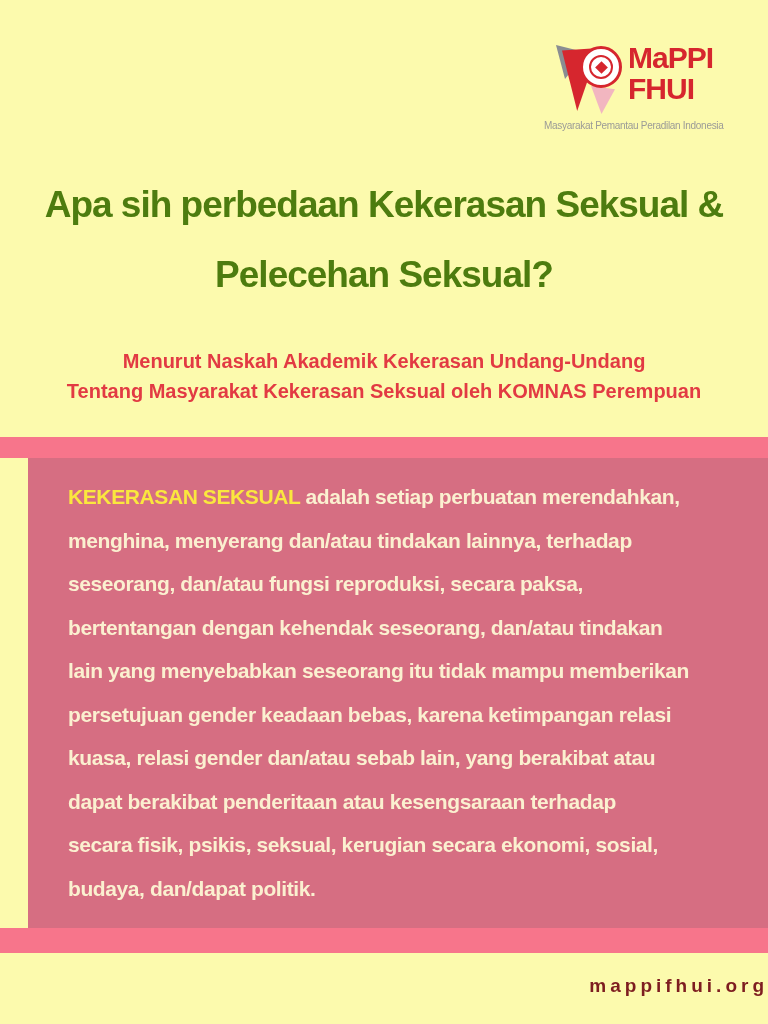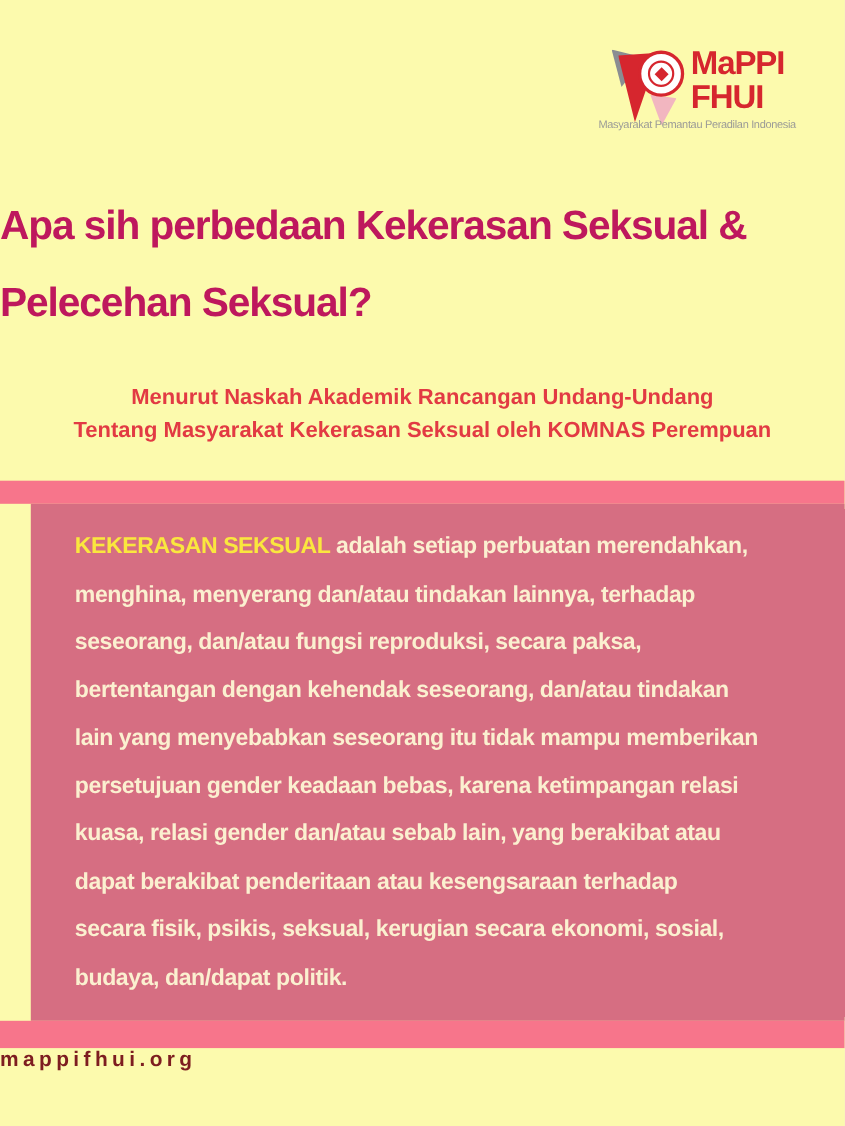--- a/index.html
+++ b/index.html
@@ -26,35 +26,35 @@
     -webkit-clip-path:polygon(0 4%,92% 0,38% 100%);clip-path:polygon(0 4%,92% 0,38% 100%);}
   .logo .tri-pink{position:absolute;left:37px;top:46px;width:26px;height:28px;background:#f2b6c0;
     -webkit-clip-path:polygon(8% 0,100% 12%,48% 100%);clip-path:polygon(8% 0,100% 12%,48% 100%);}
   .logo .emblem{position:absolute;left:28px;top:6px;width:42px;height:42px;border-radius:50%;
     background:#fff;border:3px solid #d6262e;display:flex;align-items:center;justify-content:center;}
   .logo .emblem-inner{width:24px;height:24px;border:2px solid #d6262e;border-radius:50%;
     display:flex;align-items:center;justify-content:center;}
   .logo .emblem-core{width:9px;height:9px;background:#d6262e;transform:rotate(45deg);}
   .logo .logo-name{position:absolute;left:76px;top:2px;color:#d6262e;font-weight:bold;
     font-size:30px;line-height:31px;letter-spacing:-1px;white-space:nowrap;}
-  .logo .tagline{position:absolute;left:-8px;top:68px;width:190px;color:#9b9b97;
+  .logo .tagline{position:absolute;left:-8px;top:80px;width:190px;color:#9b9b97;
     font-size:10px;letter-spacing:-0.3px;white-space:nowrap;}
   
-  .title{position:absolute;left:0;top:170px;width:768px;text-align:left;color:#be185d;
+  .title{position:absolute;left:0;top:170px;width:768px;text-align:center;color:#4d7c0f;
     font-weight:bold;font-size:37px;line-height:70px;letter-spacing:-1px;}
   .title div{white-space:nowrap;}
   .subtitle{position:absolute;left:0;top:346px;width:768px;text-align:center;color:#e23a43;
     font-weight:bold;font-size:20px;line-height:30px;}
   .subtitle div{white-space:nowrap;}
   
   .rose-panel .line{color:#fbf0d0;font-weight:bold;font-size:21px;letter-spacing:-0.4px;
     white-space:nowrap;}
   .rose-panel .term{color:#fae73e;}
   
-  .site-url{text-align:left;color:#7d1d20;font-weight:bold;
+  .site-url{padding-top:22px;text-align:right;color:#7d1d20;font-weight:bold;
     font-size:19px;letter-spacing:4px;}
 </style>
 </head>
 <body>
 
 <div id="poster">
 
   <div class="section-top">
 
     <div class="logo">
@@ -72,21 +72,21 @@
       </div>
       <div class="tagline">Masyarakat Pemantau Peradilan Indonesia</div>
     </div>
 
     <div class="title">
       <div>Apa sih perbedaan Kekerasan Seksual &amp;</div>
       <div>Pelecehan Seksual?</div>
     </div>
 
     <div class="subtitle">
-      <div>Menurut Naskah Akademik Rancangan Undang-Undang</div>
+      <div>Menurut Naskah Akademik Kekerasan Undang-Undang</div>
       <div>Tentang Masyarakat Kekerasan Seksual oleh KOMNAS Perempuan</div>
     </div>
   </div>
 
   <div class="divider-top"></div>
 
   <div class="rose-panel">
     <div class="line"><span class="term">KEKERASAN SEKSUAL</span> <span>adalah setiap perbuatan merendahkan,</span></div>
     <div class="line">menghina, menyerang dan/atau tindakan lainnya, terhadap</div>
     <div class="line">seseorang, dan/atau fungsi reproduksi, secara paksa,</div>

